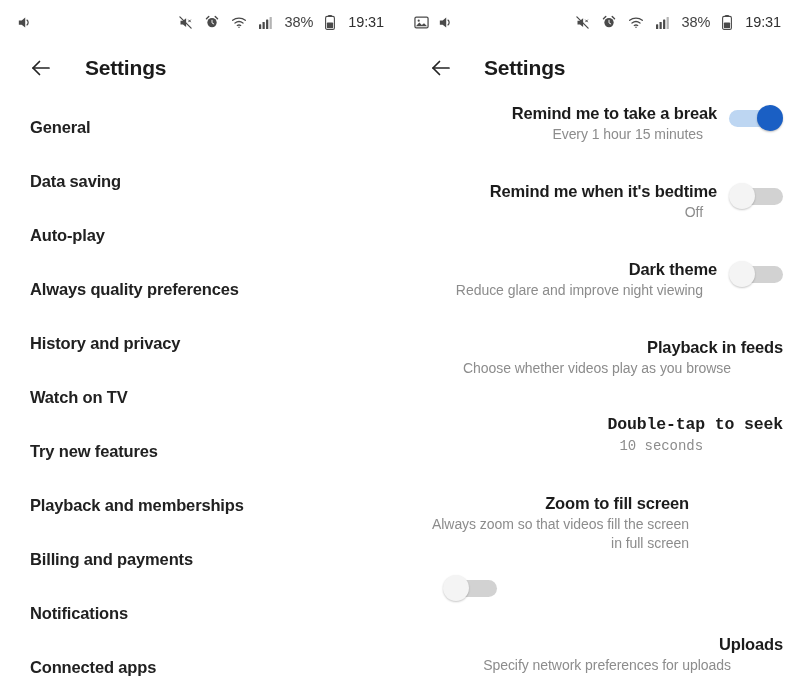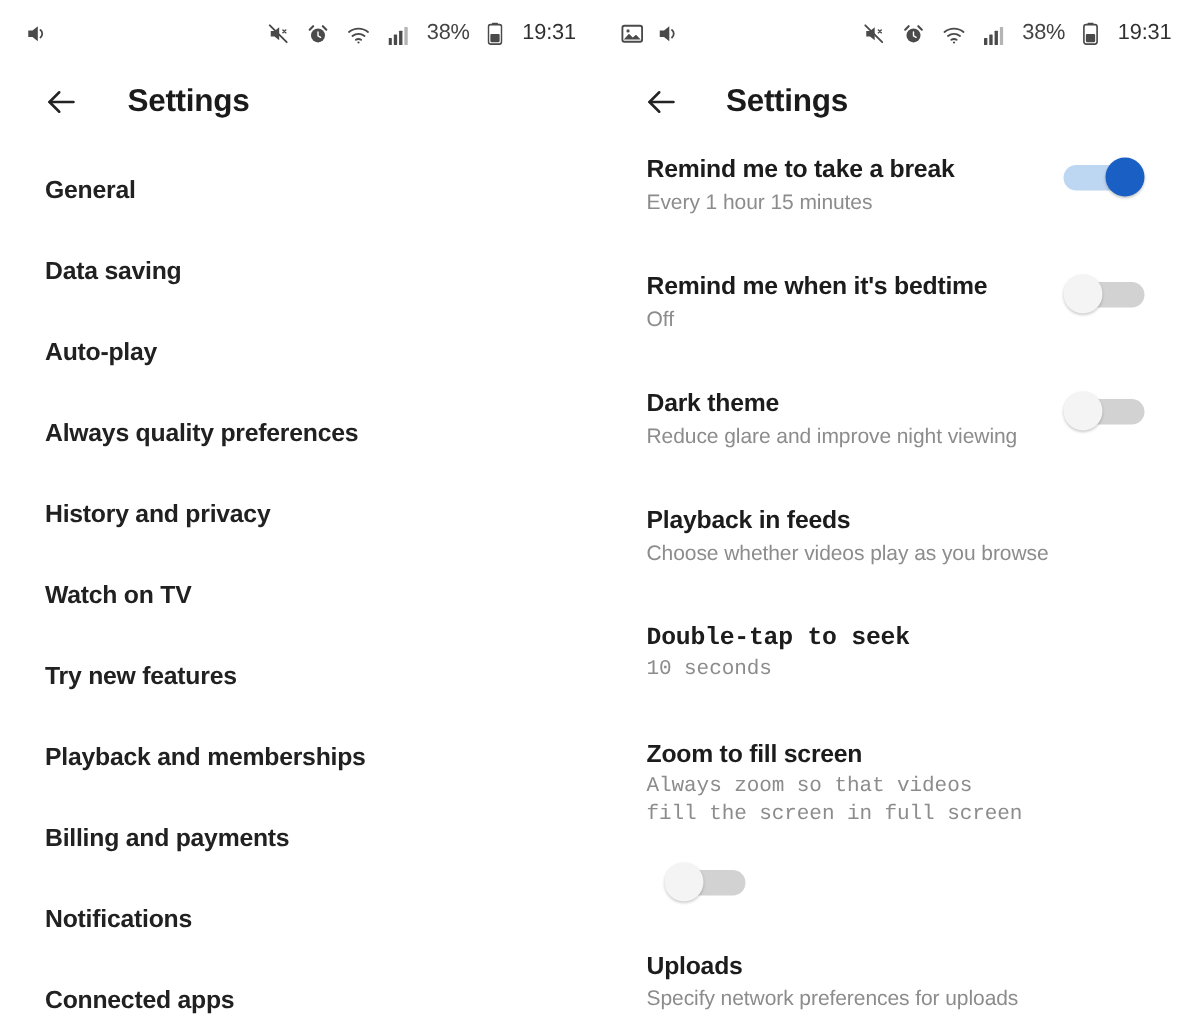--- a/index.html
+++ b/index.html
@@ -37,21 +37,21 @@
     color: #4a4a4a;
   }
   .status-left {
     display: flex;
     align-items: center;
     gap: 8px;
     flex: 1 1 auto;
   }
   .status-right {
     display: flex;
-    align-items: flex-end;
+    align-items: center;
     gap: 12px;
   }
   .sicon { display: inline-flex; align-items: center; justify-content: center; }
   .sicon svg { display: block; }
   .battery-txt {
     font-size: 14.5px;
     color: #434343;
     letter-spacing: -0.1px;
     white-space: nowrap;
   }
@@ -103,23 +103,24 @@
     font-size: 16.5px;
     color: #212121;
     letter-spacing: -0.15px;
   }
 
   
   .pref-list { padding-top: 2px; }
   .pref-item {
     display: flex;
     align-items: flex-start;
-    padding: 0 32px 0 33px;
+    padding: 0 12px 0 33px;
     min-height: 48px;
     cursor: pointer;
+    text-align: right;
   }
   .pref-text { flex: 1 1 auto; min-width: 0; }
   .pref-title {
     font-size: 16.5px;
     font-weight: bold;
     color: #1c1c1c;
     line-height: 22px;
     letter-spacing: -0.15px;
   }
   .pref-sub {
@@ -394,21 +395,21 @@
       <div class="pref-item" style="padding-top:14px;padding-bottom:22px;font-family:Liberation Mono, monospace;">
         <div class="pref-text">
           <div class="pref-title">Double-tap to seek</div>
           <div class="pref-sub">10 seconds</div>
         </div>
       </div>
 
       <div class="pref-item" style="padding-top:14px;padding-bottom:20px;flex-direction:column;">
         <div class="pref-text">
           <div class="pref-title">Zoom to fill screen</div>
-          <div class="pref-sub" style="max-width:258px;font-family:Liberation Mono, monospace;">Always zoom so that videos fill the screen in full screen</div>
+          <div class="pref-sub" style="max-width:258px;">Always zoom so that videos fill the screen in full screen</div>
         </div>
         <div class="toggle off" style="margin-top:22px;">
           <span class="track"></span>
           <span class="knob"></span>
         </div>
       </div>
 
       <div class="pref-item" style="padding-top:12px;padding-bottom:22px;">
         <div class="pref-text">
           <div class="pref-title">Uploads</div>

